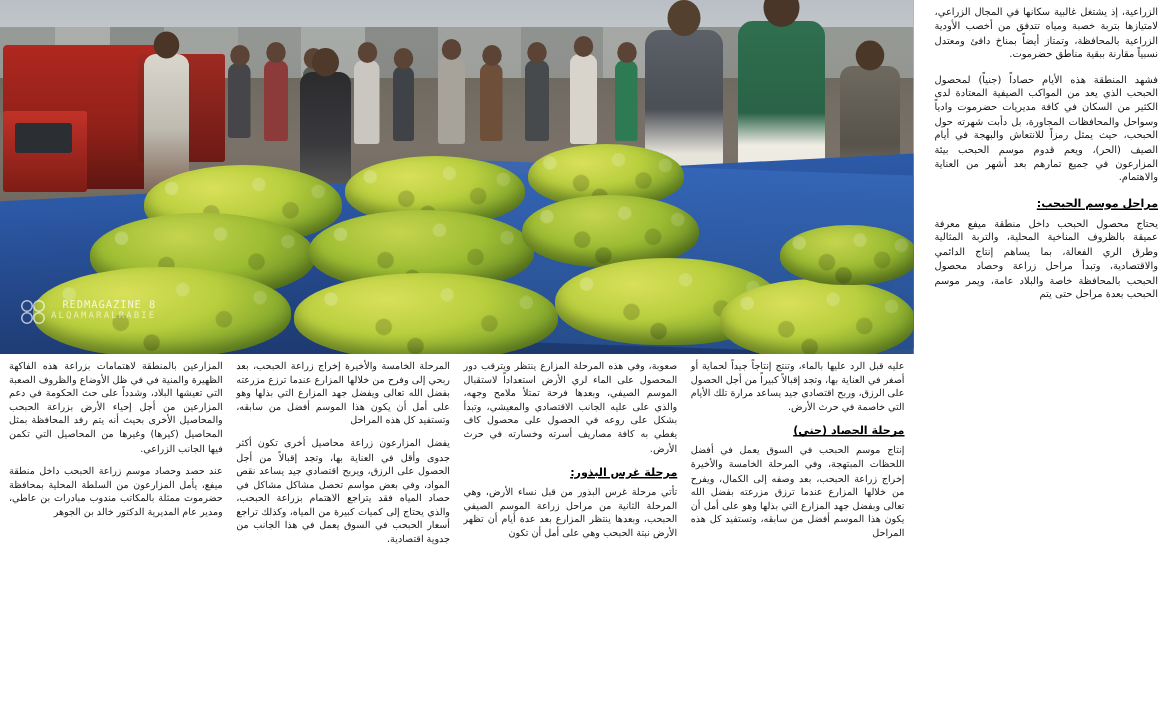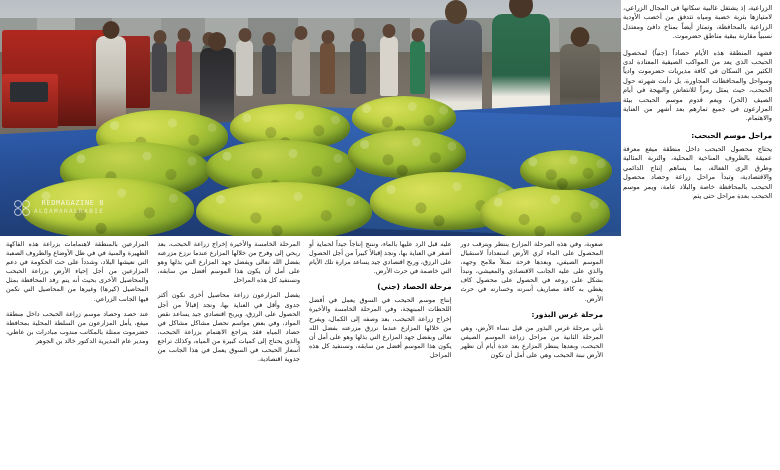--- a/index.html
+++ b/index.html
@@ -23,21 +23,20 @@
 
   
   .photo {
     position: absolute;
     left: 0;
     top: 0;
     width: 609px;
     height: 236px;
     overflow: hidden;
     background: #6d6a63;
-    padding-left: 12px;
   }
   .sky {
     position: absolute;
     left: 0; top: 0;
     width: 100%; height: 58px;
     background: linear-gradient(180deg, #b9bfc4 0%, #c3c8cb 45%, #b0b3b2 100%);
   }
   .skyline {
     position: absolute;
     left: 0; top: 18px;
@@ -207,20 +206,21 @@
     font-size: 6.6px;
     line-height: 9.4px;
     margin-bottom: 7px;
   }
   h3 {
     margin: 2px 0 4px 0;
     font-size: 7.4px;
     line-height: 10px;
     font-weight: bold;
     color: #000;
+    text-decoration: underline;
   }
   .fade-bottom {
     position: absolute;
     left: 0; bottom: 0;
     width: 609px; height: 14px;
     background: linear-gradient(180deg, rgba(255,255,255,0) 0%, #ffffff 85%);
     pointer-events: none;
   }
 </style>
 </head>
@@ -351,27 +351,27 @@
       <p>المزارعين بالمنطقة لاهتمامات بزراعة هذه الفاكهة الظهيرة والمنية في في ظل الأوضاع والظروف الصعبة التي تعيشها البلاد، وشدداً على حث الحكومة في دعم المزارعين من أجل إحياء الأرض بزراعة الحبحب والمحاصيل الأخرى بحيث أنه يتم رفد المحافظة بمثل المحاصيل (كيرها) وغيرها من المحاصيل التي تكمن فيها الجانب الزراعي.</p>
       <p>عند حصد وحصاد موسم زراعة الحبحب داخل منطقة ميفع، يأمل المزارعون من السلطة المحلية بمحافظة حضرموت ممثلة بالمكاتب مندوب مبادرات بن عاطي، ومدير عام المديرية الدكتور خالد بن الجوهر</p>
     </div>
 
     <div class="col">
       <p>المرحلة الخامسة والأخيرة إخراج زراعة الحبحب، بعد ربحي إلى وفرح من خلالها المزارع عندما ترزع مزرعته بفضل الله تعالى ويفضل جهد المزارع التي بذلها وهو على أمل أن يكون هذا الموسم أفضل من سابقه، وتستفيد كل هذه المراحل</p>
       <p>يفضل المزارعون زراعة محاصيل أخرى تكون أكثر جدوى وأقل في العناية بها، وتجد إقبالاً من أجل الحصول على الرزق، ويربح اقتصادي جيد يساعد نقص المواد، وفي بعض مواسم تحصل مشاكل مشاكل في حصاد المياه فقد يتراجع الاهتمام بزراعة الحبحب، والذي يحتاج إلى كميات كبيرة من المياه، وكذلك تراجع أسعار الحبحب في السوق يعمل في هذا الجانب من جدوية اقتصادية.</p>
     </div>
 
     <div class="col">
+      <p>صعوبة، وفي هذه المرحلة المزارع ينتظر ويترقب دور المحصول على الماء لري الأرض استعداداً لاستقبال الموسم الصيفي، وبعدها فرحة تمتلأ ملامح وجهه، والذي على عليه الجانب الاقتصادي والمعيشي، وتبدأ بشكل على روعه في الحصول على محصول كاف يغطي به كافة مصاريف أسرته وخسارته في حرث الأرض.</p>
+      <h3>مرحلة غرس البذور:</h3>
+      <p>تأتي مرحلة غرس البذور من قبل نساء الأرض، وهي المرحلة الثانية من مراحل زراعة الموسم الصيفي الحبحب، وبعدها ينتظر المزارع بعد عدة أيام أن تظهر الأرض نبتة الحبحب وهي على أمل أن تكون</p>
+    </div>
+
+    <div class="col">
       <p>عليه قبل الرد عليها بالماء، وتنتج إنتاجاً جيداً لحماية أو أصغر في العناية بها، وتجد إقبالاً كبيراً من أجل الحصول على الرزق، وربح اقتصادي جيد يساعد مرارة تلك الأيام التي خاصمة في حرث الأرض.</p>
       <h3>مرحلة الحصاد (جني)</h3>
       <p>إنتاج موسم الحبحب في السوق يعمل في أفضل اللحظات المبتهجة، وفي المرحلة الخامسة والأخيرة إخراج زراعة الحبحب، بعد وصفه إلى الكمال، ويفرح من خلالها المزارع عندما ترزق مزرعته بفضل الله تعالى وبفضل جهد المزارع التي بذلها وهو على أمل أن يكون هذا الموسم أفضل من سابقه، وتستفيد كل هذه المراحل</p>
     </div>
 
-    <div class="col">
-      <p>صعوبة، وفي هذه المرحلة المزارع ينتظر ويترقب دور المحصول على الماء لري الأرض استعداداً لاستقبال الموسم الصيفي، وبعدها فرحة تمتلأ ملامح وجهه، والذي على عليه الجانب الاقتصادي والمعيشي، وتبدأ بشكل على روعه في الحصول على محصول كاف يغطي به كافة مصاريف أسرته وخسارته في حرث الأرض.</p>
-      <h3>مرحلة غرس البذور:</h3>
-      <p>تأتي مرحلة غرس البذور من قبل نساء الأرض، وهي المرحلة الثانية من مراحل زراعة الموسم الصيفي الحبحب، وبعدها ينتظر المزارع بعد عدة أيام أن تظهر الأرض نبتة الحبحب وهي على أمل أن تكون</p>
-    </div>
-
   </div>
 
   <div class="fade-bottom"></div>
 </div>
 
 </body></html>

